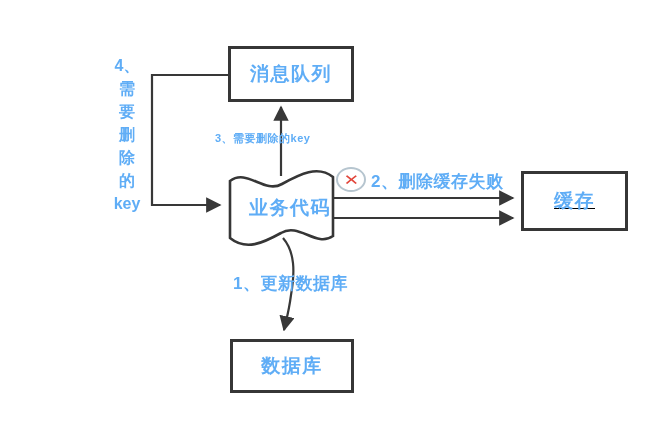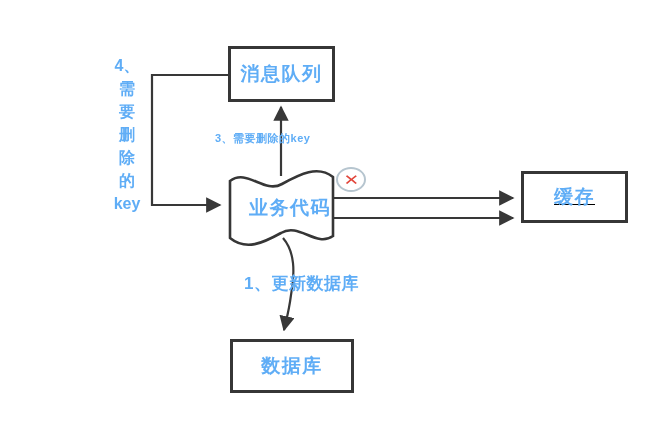--- a/index.html
+++ b/index.html
@@ -61,38 +61,39 @@
 
     <path d="M 230,181
              C 247,168 264,194 282,184
              C 300,174 318,165 333,177
              L 333,236
              C 316,248 299,222 281,233
              C 263,243 246,251 230,238
              Z" fill="#ffffff" stroke="#363636" stroke-width="2.6"></path>
   </svg>
 
-  <div class="node" style="left:228px;top:46px;width:107px;height:56px;">
+  <div class="node" style="left:228px;top:46px;width:126px;height:56px;">
     <span class="node-label">消息队列</span>
   </div>
 
-  <div class="node" style="left:521px;top:171px;width:107px;height:52px;text-decoration:underline;">
+  <div class="node" style="left:521px;top:171px;width:107px;height:60px;text-decoration:underline;">
     <span class="node-label">缓存</span>
   </div>
 
   <div class="node" style="left:230px;top:339px;width:124px;height:54px;">
     <span class="node-label">数据库</span>
   </div>
 
   <div class="tape-label" style="left:231px;top:172px;width:118px;height:72px;">
     <span class="node-label">业务代码</span>
   </div>
 
-  <div class="edge-label" style="left:244px;top:272px;">1、更新数据库</div>
+  <div class="edge-label" style="left:233px;top:272px;">1、更新数据库</div>
 
+  <div class="edge-label" style="left:371px;top:170px;">2、删除缓存失败</div>
 
   <div class="edge-label small" style="left:215px;top:131px;">3、需要删除的key</div>
 
   <div class="vertical-label" style="left:110px;top:54px;">4、
 需
 要
 删
 除
 的
 key</div>

